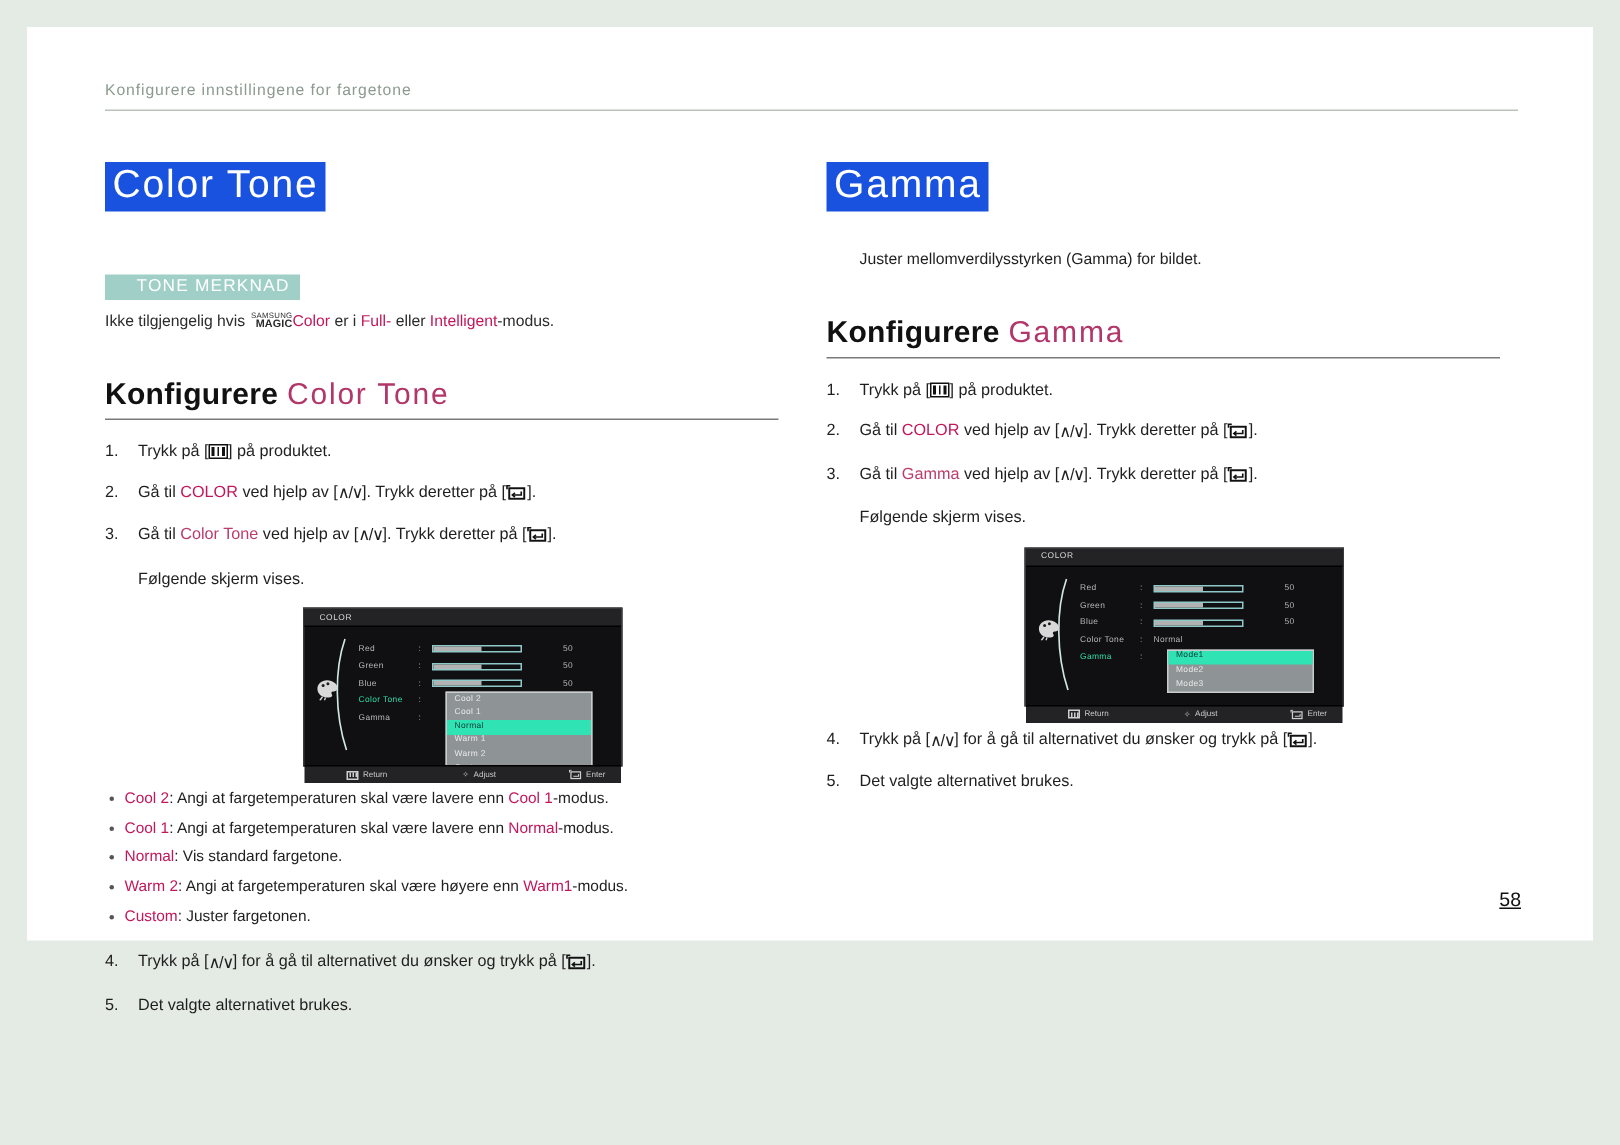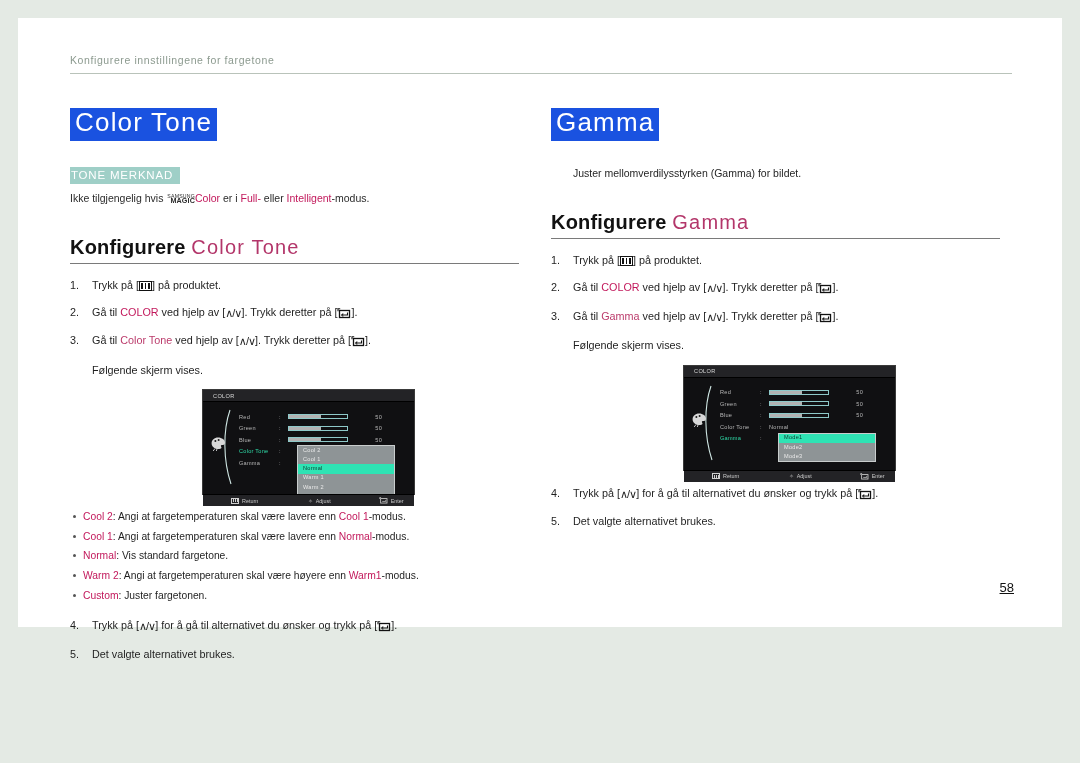--- a/index.html
+++ b/index.html
@@ -35,22 +35,22 @@
     font-size:26px;font-weight:400;
     letter-spacing:1.2px;
     padding:1px 5px 4px 5px;
     line-height:1.06;
   }
   
   .note-badge{
     display:inline-block;
     background:#9fcfc7;color:#ffffff;
     font-size:11.5px;letter-spacing:.8px;
-    padding:2px 7px 3px 1px;
-    margin-top:26px;
+    padding:2px 7px 3px 21px;
+    margin-top:42px;
   }
   .note-text{
     font-size:10.5px;color:#2b2b2b;margin-top:7px;line-height:1.45;
   }
   .magic{
     display:inline-block;vertical-align:middle;
     line-height:.85;text-align:right;margin:0 0 0 1px;
     color:#2b2b2b;
   }
   .magic .m1{display:block;font-size:5.2px;letter-spacing:.2px;}
@@ -161,21 +161,21 @@
   .mini-menu{
     display:inline-block;width:8px;height:6px;border:0.8px solid #cfcfcf;
     position:relative;box-sizing:border-box;
   }
   .mini-menu i{position:absolute;top:0.6px;bottom:0.6px;width:1px;background:#cfcfcf;}
   .mini-menu i:nth-child(1){left:0.9px;}
   .mini-menu i:nth-child(2){left:3.1px;}
   .mini-menu i:nth-child(3){left:5.3px;}
   
   .pageno{
-    position:absolute;right:48px;bottom:32px;
+    position:absolute;right:48px;bottom:20px;
     font-size:13px;color:#111;font-weight:normal;text-decoration:underline;
   }
   .intro{font-size:10.5px;color:#1f1f1f;margin-top:25px;line-height:1.5;margin-left:22px;}
 </style>
 </head>
 <body>
 
 <div class="page">
   <div class="content">
 

